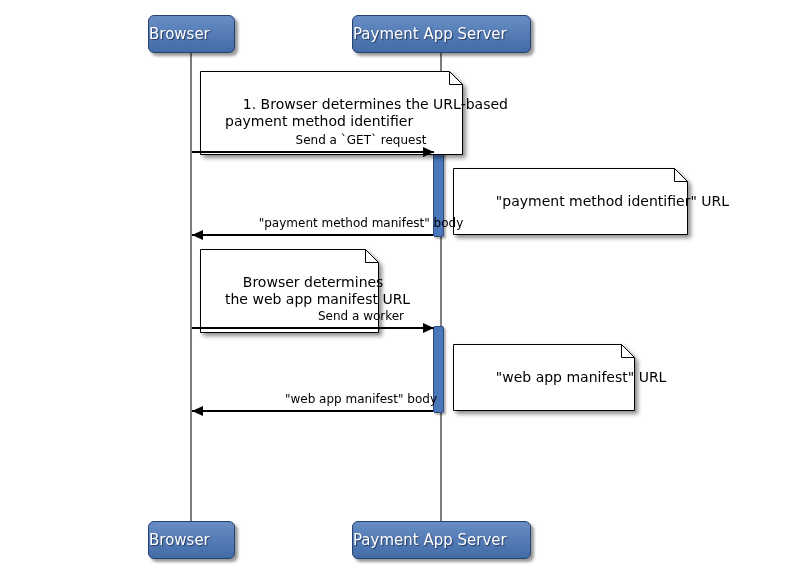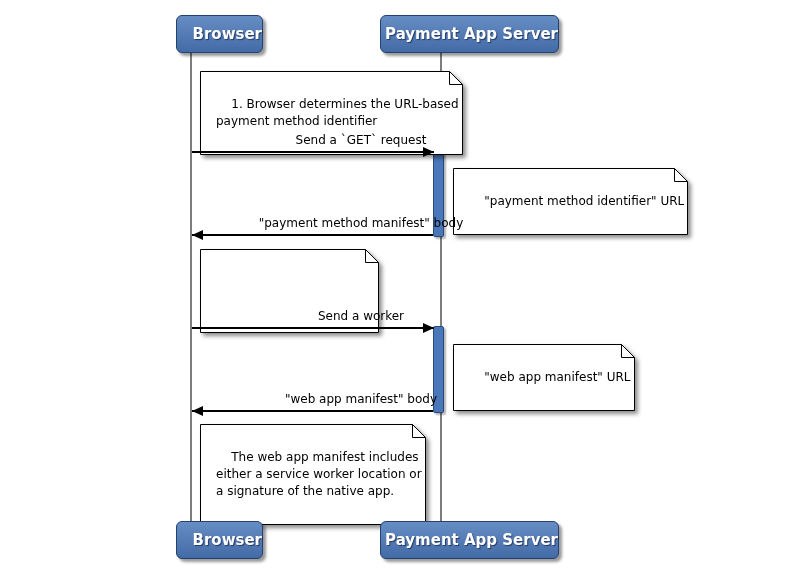--- a/index.html
+++ b/index.html
@@ -18,25 +18,24 @@
   }
   
   .actor{
     position:absolute;
     height:38px;
     box-sizing:border-box;
     border:1px solid var(--actor-border,#24426f);
     border-radius:6px;
     background:linear-gradient(to bottom, rgba(255,255,255,.16), rgba(0,0,0,.10)) var(--actor-fill,#4a77b9);
     color:var(--actor-text,#fff);
-    font-size:15px;font-weight:bold;
-    display:flex;align-items:center;justify-content:flex-end;
+    font-size:15px;font-weight:normal;
+    display:flex;align-items:center;justify-content:flex-start;
     text-shadow:1px 1px 1px rgba(10,25,60,.65);
     box-shadow:3px 3px 3px rgba(0,0,0,.40);
-    margin-left:28px;
   }
   
   .activation{
     position:absolute;
     width:11px;
     box-sizing:border-box;
     background:var(--activation-fill,#4a77b9);
     border:1px solid var(--activation-border,#2b4a7d);
     border-radius:2px;
     box-shadow:2px 2px 2px rgba(0,0,0,.30);
@@ -60,22 +59,22 @@
     position:absolute;
     width:0;height:0;
     border-top:5px solid transparent;
     border-bottom:5px solid transparent;
   }
   .arrowhead.right{border-left:11px solid var(--message-line,#000);}
   .arrowhead.left{border-right:11px solid var(--message-line,#000);}
   
   .note{
     position:absolute;
-    padding:8px 16px;
-    font-size:12px;
+    padding:8px 25px;
+    font-size:14px;
     line-height:17px;
     color:var(--text,#000);
     white-space:pre;
   }
   .note .note-text{position:relative;z-index:1;}
   .note .note-svg{
     position:absolute;top:0;left:0;z-index:0;
     filter:drop-shadow(3px 3px 2px rgba(0,0,0,.45));
   }
 </style>
@@ -121,20 +120,22 @@
   <div>
     <div class="msg-label" style="left:192px;top:216px;">"payment method manifest" body</div>
     <div class="msg-line" style="left:192px;top:234px;width:241px;"></div>
     <div class="arrowhead left" style="left:192px;top:230px;"></div>
   </div>
 
   <div class="note" style="left:200px;top:249px;"><svg width="179" height="84" viewBox="0 0 179 84" class="note-svg">
         <path d="M0.5,0.5 L165.5,0.5 L178.5,13.5 L178.5,83.5 L0.5,83.5 Z" fill="#ffffff" stroke="#000000"></path>
         <path d="M165.5,0.5 L165.5,13.5 L178.5,13.5" fill="none" stroke="#000000"></path>
       </svg>
+    <span class="note-text">Browser determines
+the web app manifest URL</span>
   </div>
 
   <div>
     <div class="msg-label" style="left:192px;top:309px;">Send a worker</div>
     <div class="msg-line" style="left:192px;top:327px;width:242px;"></div>
     <div class="arrowhead right" style="left:423px;top:323px;"></div>
   </div>
 
   <div class="note" style="left:453px;top:344px;"><svg width="182" height="67" viewBox="0 0 182 67" class="note-svg">
         <path d="M0.5,0.5 L168.5,0.5 L181.5,13.5 L181.5,66.5 L0.5,66.5 Z" fill="#ffffff" stroke="#000000"></path>
@@ -142,28 +143,20 @@
       </svg>
     <span class="note-text">"web app manifest" URL</span>
   </div>
 
   <div>
     <div class="msg-label" style="left:192px;top:392px;">"web app manifest" body</div>
     <div class="msg-line" style="left:192px;top:410px;width:241px;"></div>
     <div class="arrowhead left" style="left:192px;top:406px;"></div>
   </div>
 
-  <div class="note" style="left:200px;top:424px;"><svg width="226" height="101" viewBox="0 0 226 101" class="note-svg">
-        <path d="M0.5,0.5 L212.5,0.5 L225.5,13.5 L225.5,100.5 L0.5,100.5 Z" fill="#ffffff" stroke="#000000"></path>
-        <path d="M212.5,0.5 L212.5,13.5 L225.5,13.5" fill="none" stroke="#000000"></path>
-      </svg>
-    <span class="note-text">The web app manifest includes
-either a service worker location or
-a signature of the native app.</span>
-  </div>
 
   <div class="actor" style="left:148px;top:521px;width:87px;">
     <span>Browser</span>
   </div>
   <div class="actor" style="left:352px;top:521px;width:179px;">
     <span>Payment App Server</span>
   </div>
 
 </div>
 

